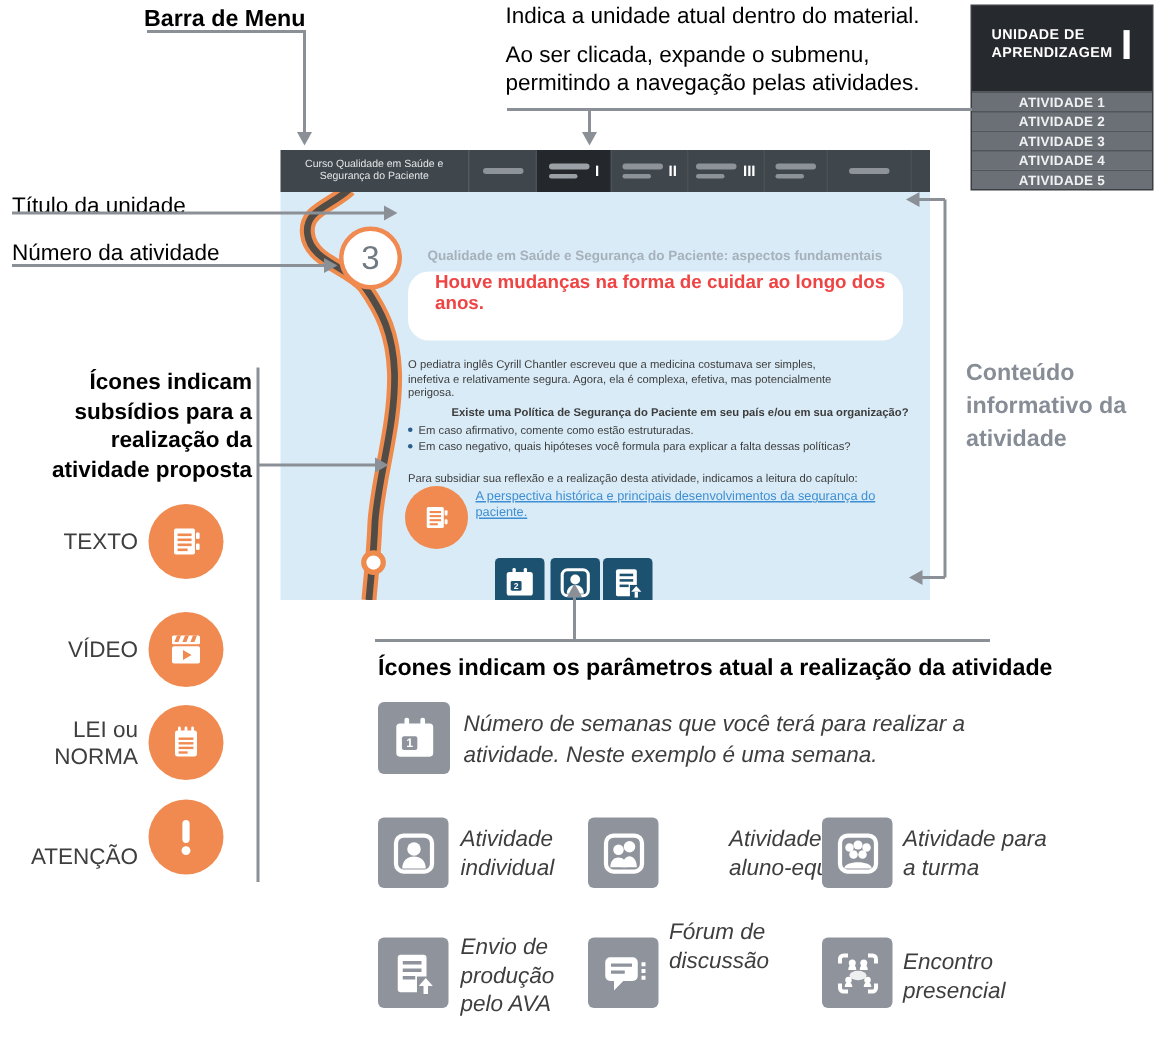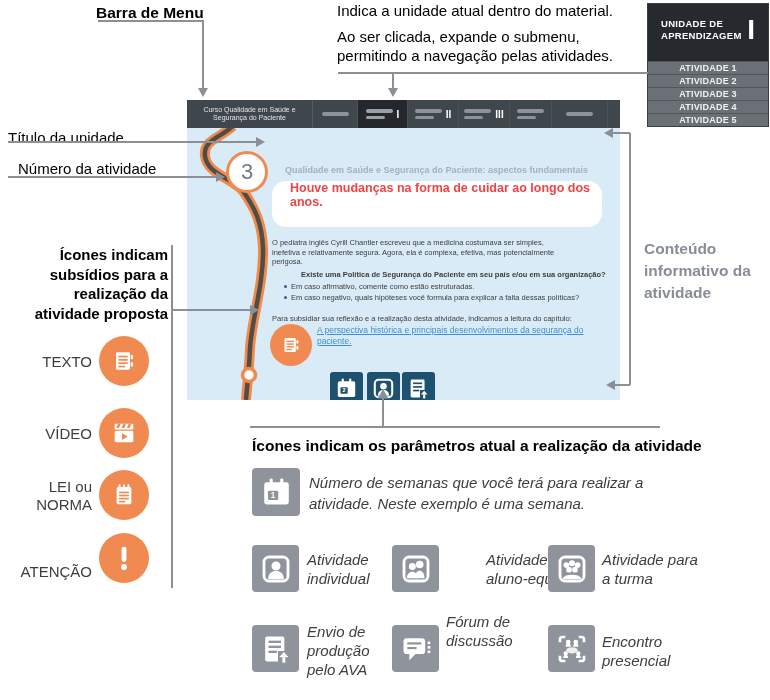--- a/index.html
+++ b/index.html
@@ -22,21 +22,21 @@
   .tab.active{background:#24282c;}
   .bars{display:flex;flex-direction:column;gap:3px;align-items:flex-start;}
   .bar{height:3.5px;border-radius:2px;background:#8d9398;}
   .bar.lg{width:27px;} .bar.sm{width:19px;}
   .tab .numeral{color:#fff;font-weight:bold;font-size:10px;}
   .content{position:absolute;left:0;top:28px;width:433px;height:272px;background:#d9ebf7;overflow:hidden;}
   .unit-title{position:absolute;left:98px;top:37px;font-size:9px;font-weight:bold;color:#a6b1bb;}
   .introbox{position:absolute;left:85px;top:53px;width:330px;height:46px;background:#fff;border-radius:14px;
             display:flex;align-items:flex-start;padding-left:18px;font-size:12.5px;color:#ef4444;font-weight:bold;}
   .ctext{position:absolute;font-size:7.5px;line-height:9.5px;color:#3c3c3c;}
-  .bullet-row{display:flex;gap:4px;align-items:flex-start;margin-left:12px;}
+  .bullet-row{display:flex;gap:4px;align-items:flex-start;}
   .dot{width:3px;height:3px;border-radius:50%;background:#2b5f8c;margin-top:3px;flex:none;}
   .link{color:#3d8ed2;text-decoration:underline;font-size:8.5px;line-height:11px;}
   .circle-ic{border-radius:50%;background:#f08a50;color:#f08a50;display:flex;align-items:center;justify-content:center;}
   .navy-ic{width:33px;height:33px;border-radius:3px;background:#1d5170;color:#1d5170;
            display:flex;align-items:center;justify-content:center;}
   .num3{position:absolute;left:39px;top:51px;width:42px;height:42px;border-radius:50%;background:#fff;
         border:3.5px solid #f08a50;display:flex;align-items:center;justify-content:center;
         font-size:22px;color:#6f7a82;z-index:6;}
 
   
@@ -59,21 +59,21 @@
 <body>
 
 <div class="stage">
 
   <div class="abs ann bold" style="left:96px;top:3px;font-size:15.5px;">Barra de Menu</div>
 
   <div class="abs ann" style="left:337px;top:1px;width:310px;">Indica a unidade atual dentro do material.</div>
   <div class="abs ann" style="left:337px;top:27px;width:300px;">Ao ser clicada, expande o submenu, permitindo a navegação pelas atividades.</div>
 
   <div class="abs ann" style="left:8px;top:128px;">Título da unidade</div>
-  <div class="abs ann" style="left:18px;top:159px;">Número da atividade</div>
+  <div class="abs ann" style="left:8px;top:159px;">Número da atividade</div>
 
   <div class="abs ann bold" style="left:20px;top:245px;width:148px;text-align:right;line-height:19.5px;">Ícones indicam subsídios para a realização da atividade proposta</div>
 
   <div class="abs ann bold" style="left:644px;top:238px;width:110px;line-height:22px;font-size:15.5px;color:#878d96;">Conteúdo informativo da atividade</div>
 
   <div class="abs legend-label" style="top:353px;">TEXTO</div>
   <div class="abs legend-circle circle-ic" style="top:336px;">
     <svg width="32" height="32" viewBox="0 0 24 24">
         <rect x="6" y="5.5" width="10.5" height="13" rx="1" fill="#fff"></rect>
         <rect x="17" y="7.5" width="1.8" height="3.2" rx="0.6" fill="#fff"></rect>

